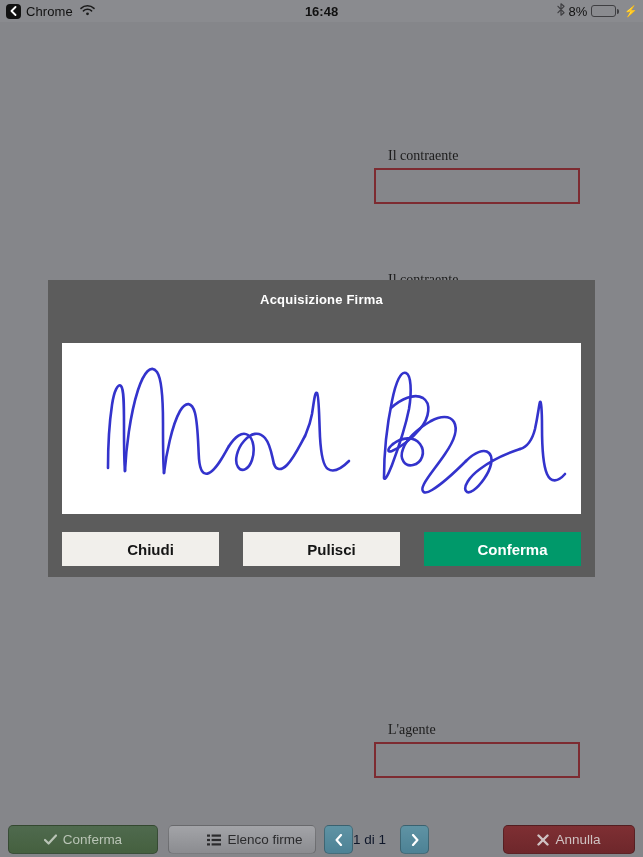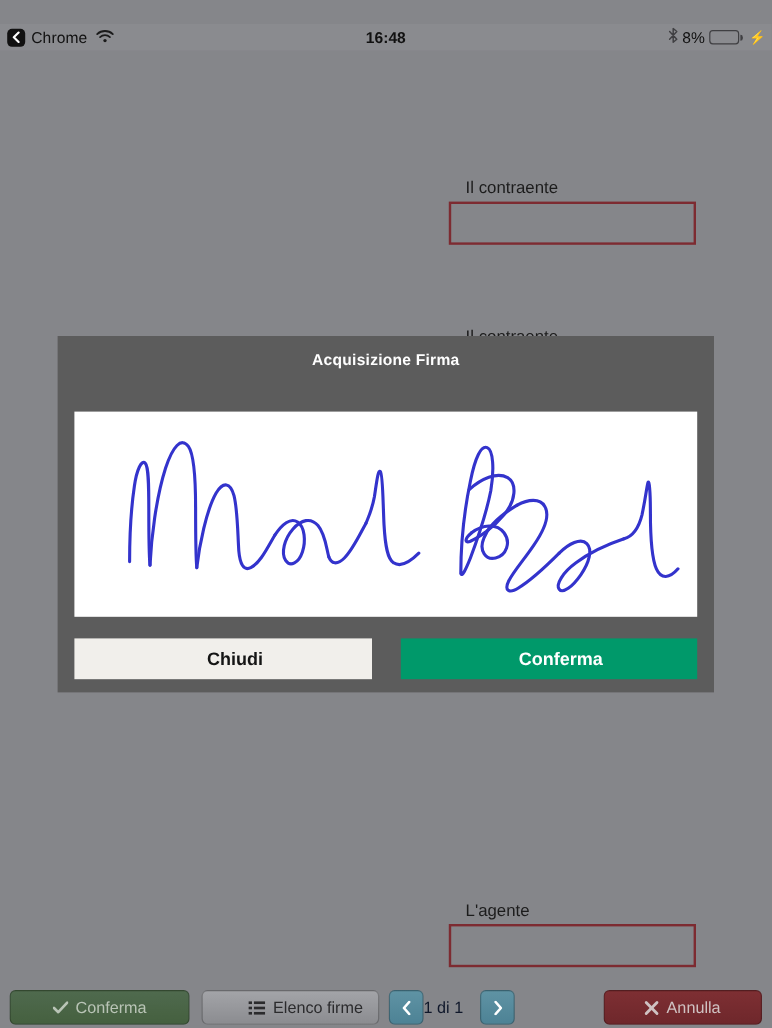--- a/index.html
+++ b/index.html
@@ -20,21 +20,20 @@
   .statusbar {
     position: absolute;
     top: 0; left: 0;
     width: 643px;
     height: 22px;
     background: #8a8b8f;
     display: flex;
     align-items: center;
     font-size: 13px;
     color: #111;
-    margin-top: 20px;
   }
   .sb-left {
     position: absolute;
     left: 6px;
     display: flex;
     align-items: center;
     gap: 5px;
   }
   .back-box {
     width: 15px; height: 15px;
@@ -83,36 +82,36 @@
   .batt-fill {
     height: 100%;
     background: #e04a3f;
     border-radius: 1px;
   }
   .bolt { font-size: 11px; color:#3f3f42; margin-left:4px; }
 
   
   .doc-field { position: absolute; }
   .doc-label {
-    font-family: Liberation Sans, sans-serif;
+    font-family: Liberation Serif, serif;
     font-size: 14px;
     color: #1c1c1c;
     margin-bottom: 4px;
     padding-left: 14px;
   }
   .doc-box {
     width: 206px;
     height: 36px;
     border: 2px solid #7d2b31;
     box-sizing: border-box;
     background: transparent;
   }
   #field-contraente-1 { left: 374px; top: 148px; }
   #field-contraente-2 { left: 374px; top: 272px; }
-  #field-agente      { left: 374px; top: 722px; margin-top: 28px; }
+  #field-agente      { left: 374px; top: 722px; }
 
   
   .modal {
     position: absolute;
     left: 48px;
     top: 280px;
     width: 547px;
     height: 297px;
     background: #5c5c5c;
     box-sizing: border-box;
@@ -301,20 +300,21 @@
 
         <path d="M404 118 C 412 110, 422 105, 427 110 C 432 115, 429 126, 422 136 C 415 146, 407 152, 404 148 C 401 144, 407 134, 418 126 C 430 117, 446 110, 458 106"></path>
 
         <path d="M458 106 C 465 104, 470 98, 473 86 C 476 72, 477 62, 478 59 C 479 57, 480 66, 480 84 C 480 104, 481 122, 485 131 C 489 140, 496 139, 503 131"></path>
       </g>
     </svg>
   </div>
 
   <div class="modal-buttons">
     <button class="mbtn mbtn-light">Chiudi</button>
+    <button class="mbtn mbtn-light">Pulisci</button>
     <button class="mbtn mbtn-green">Conferma</button>
   </div>
 </div>
 
 <div class="toolbar">
 
   <div class="tb-btn" id="btn-conferma-bottom">
     <span class="tb-icon">
       <svg width="13" height="11" viewBox="0 0 13 11">
           <polyline points="1,6 4.6,9.5 12,1.5" fill="none" stroke="#b9c4b6" stroke-width="2.2" stroke-linecap="round" stroke-linejoin="round"></polyline>

